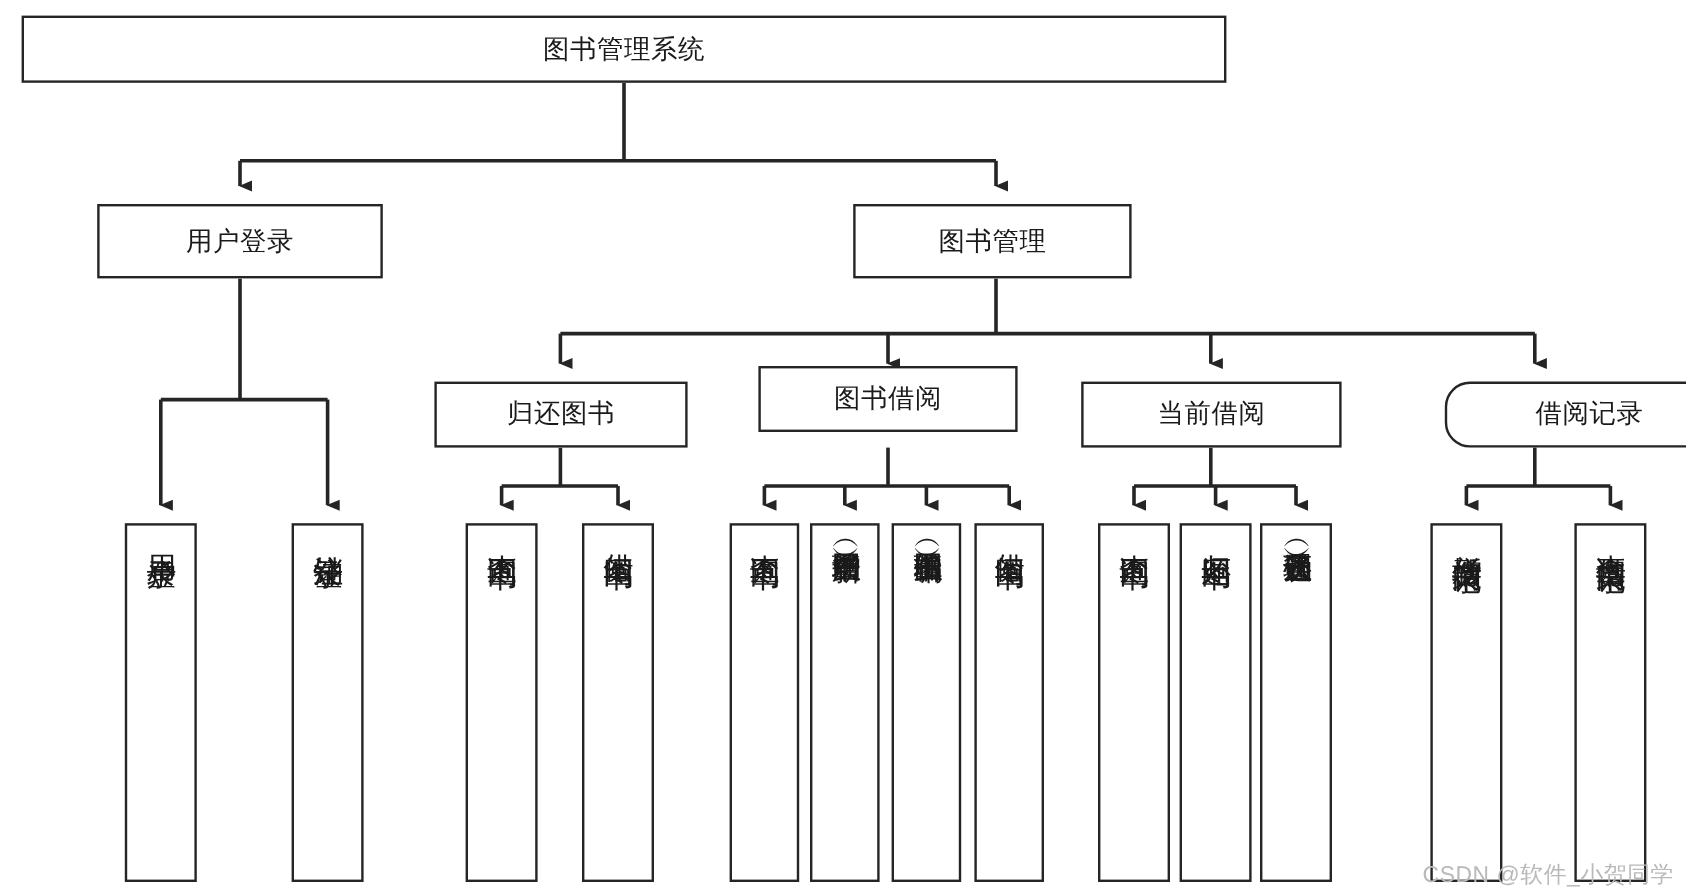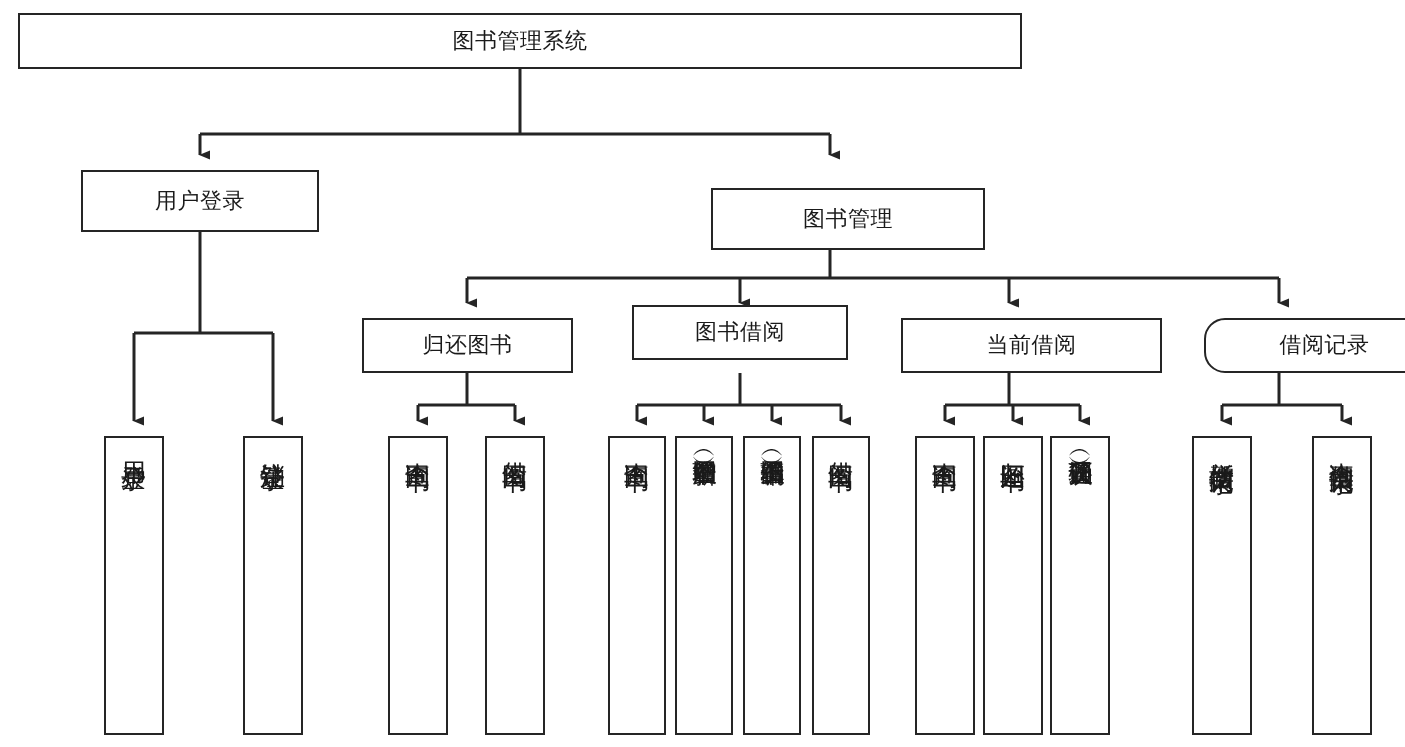--- a/index.html
+++ b/index.html
@@ -130,31 +130,31 @@
     </g>
   </svg>
 
   <div class="node horizontal" style="left:18px; top:13px; width:1004px; height:56px;justify-content:center;">
     <span class="node-label">图书管理系统</span>
   </div>
 
   <div class="node horizontal" style="left:81px; top:170px; width:238px; height:62px;">
     <span class="node-label">用户登录</span>
   </div>
-  <div class="node horizontal" style="left:711px; top:170px; width:274px; height:62px;margin-top:18px;">
+  <div class="node horizontal" style="left:711px; top:170px; width:232px; height:62px;">
     <span class="node-label">图书管理</span>
   </div>
 
   <div class="node horizontal" style="left:362px; top:318px; width:211px; height:55px;">
     <span class="node-label">归还图书</span>
   </div>
   <div class="node horizontal" style="left:632px; top:305px; width:216px; height:55px;">
     <span class="node-label">图书借阅</span>
   </div>
-  <div class="node horizontal" style="left:901px; top:318px; width:261px; height:55px;">
+  <div class="node horizontal" style="left:901px; top:318px; width:217px; height:55px;">
     <span class="node-label">当前借阅</span>
   </div>
   <div class="node horizontal" style="left:1204px; top:318px; width:241px; height:55px;border-radius:21px;">
     <span class="node-label">借阅记录</span>
   </div>
 
   <div class="node vertical" style="left:104px; top:436px; width:60px; height:299px;">
     <span class="node-label">用户登录</span>
   </div>
   <div class="node vertical" style="left:243px; top:436px; width:60px; height:299px;">
@@ -191,14 +191,15 @@
     <span class="node-label">确认归还（管理员）</span>
   </div>
 
   <div class="node vertical" style="left:1192px; top:436px; width:60px; height:299px;">
     <span class="node-label">新增借阅记录</span>
   </div>
   <div class="node vertical" style="left:1312px; top:436px; width:60px; height:299px;">
     <span class="node-label">查询借阅记录</span>
   </div>
 
+  <div id="watermark">CSDN @软件_小贺同学</div>
 
 </div>
 
 </body></html>

